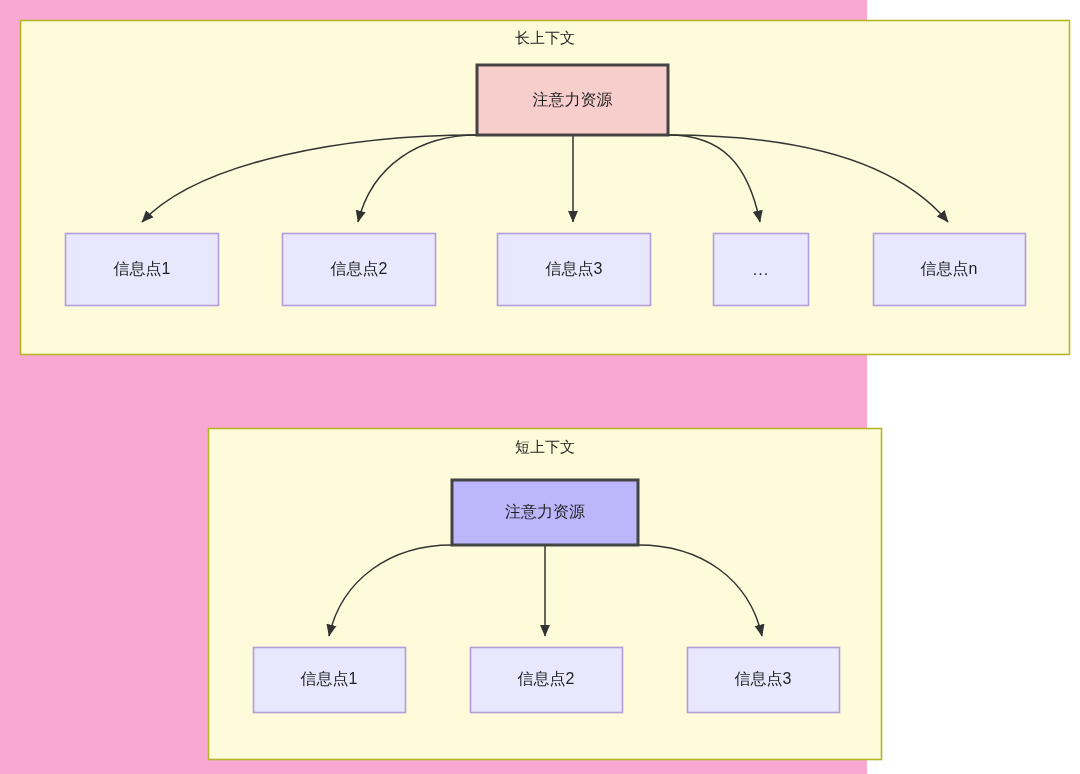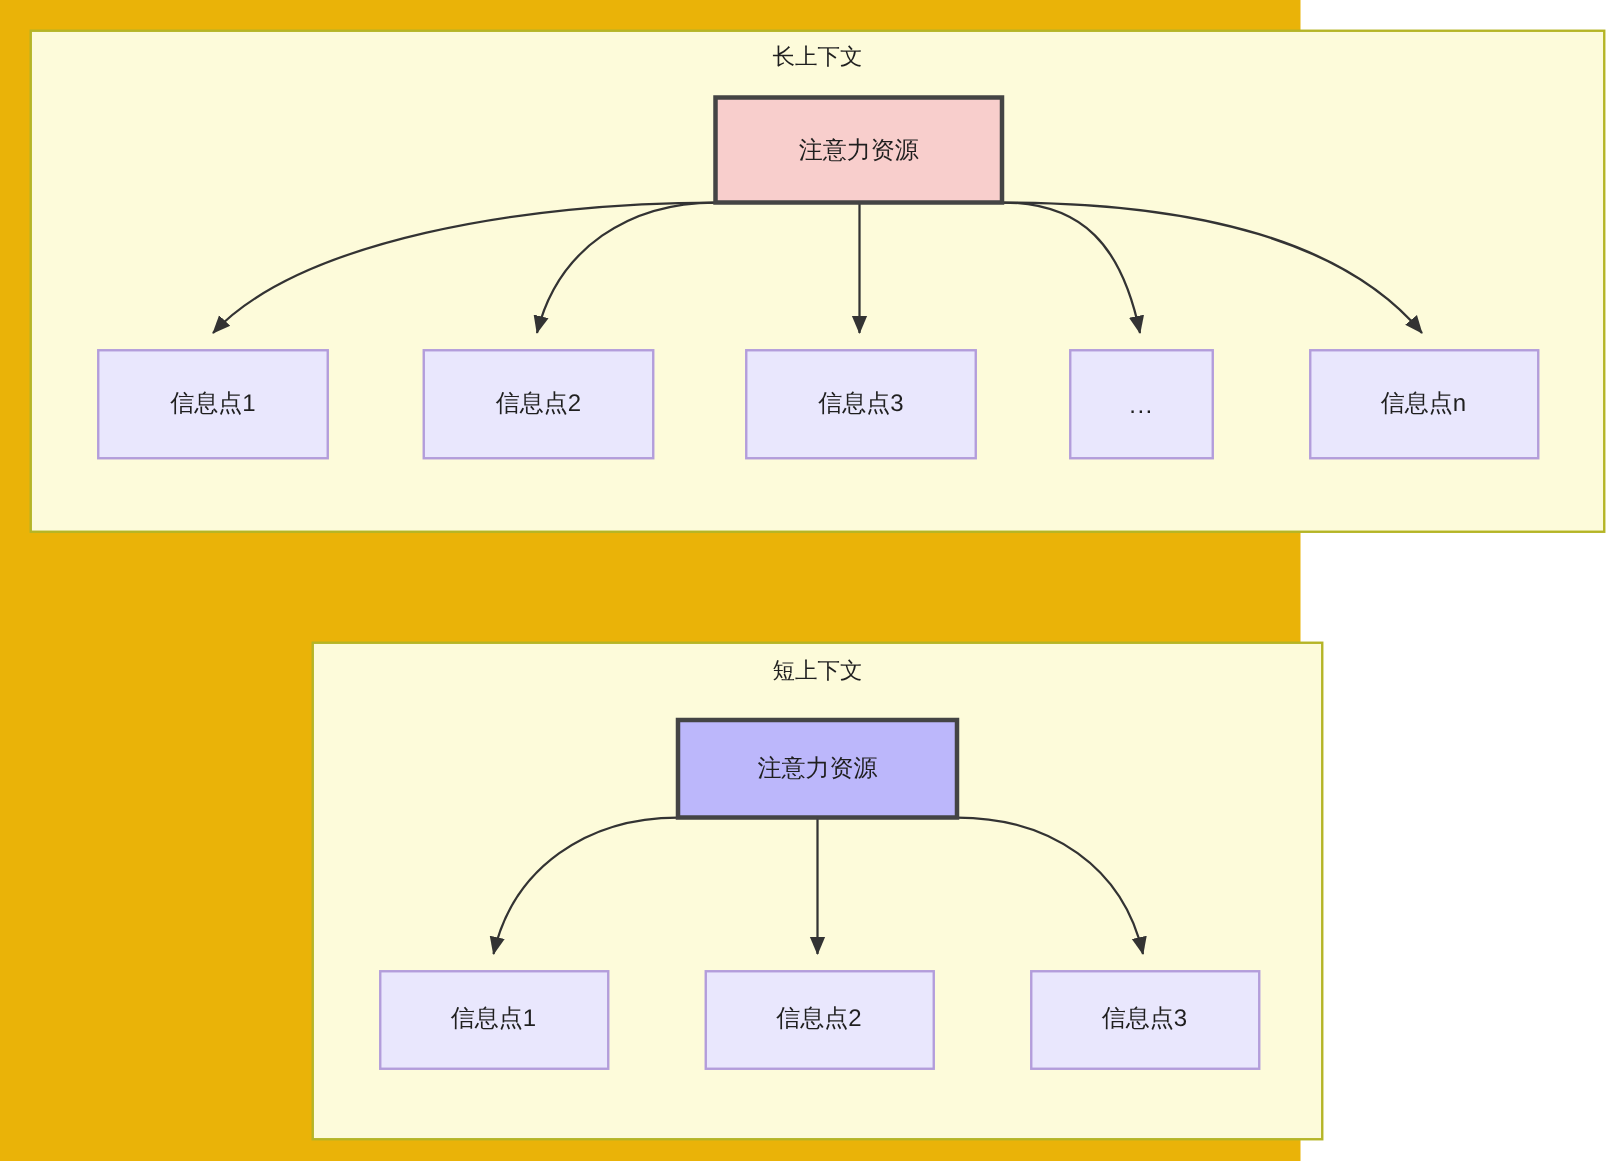--- a/index.html
+++ b/index.html
@@ -10,21 +10,21 @@
   body {
     width: 1080px;
     height: 774px;
     font-family: "Liberation Sans", "DejaVu Sans", sans-serif;
     overflow: hidden;
   }
   #stage {
     position: relative;
     width: 867px;
     height: 774px;
-    background: #eab308;
+    background: #f9a8d4;
   }
   #diagram-svg {
     position: absolute;
     left: 0;
     top: 0;
     width: 1080px;
     height: 774px;
   }
   .node-label {
     font-size: 16px;

